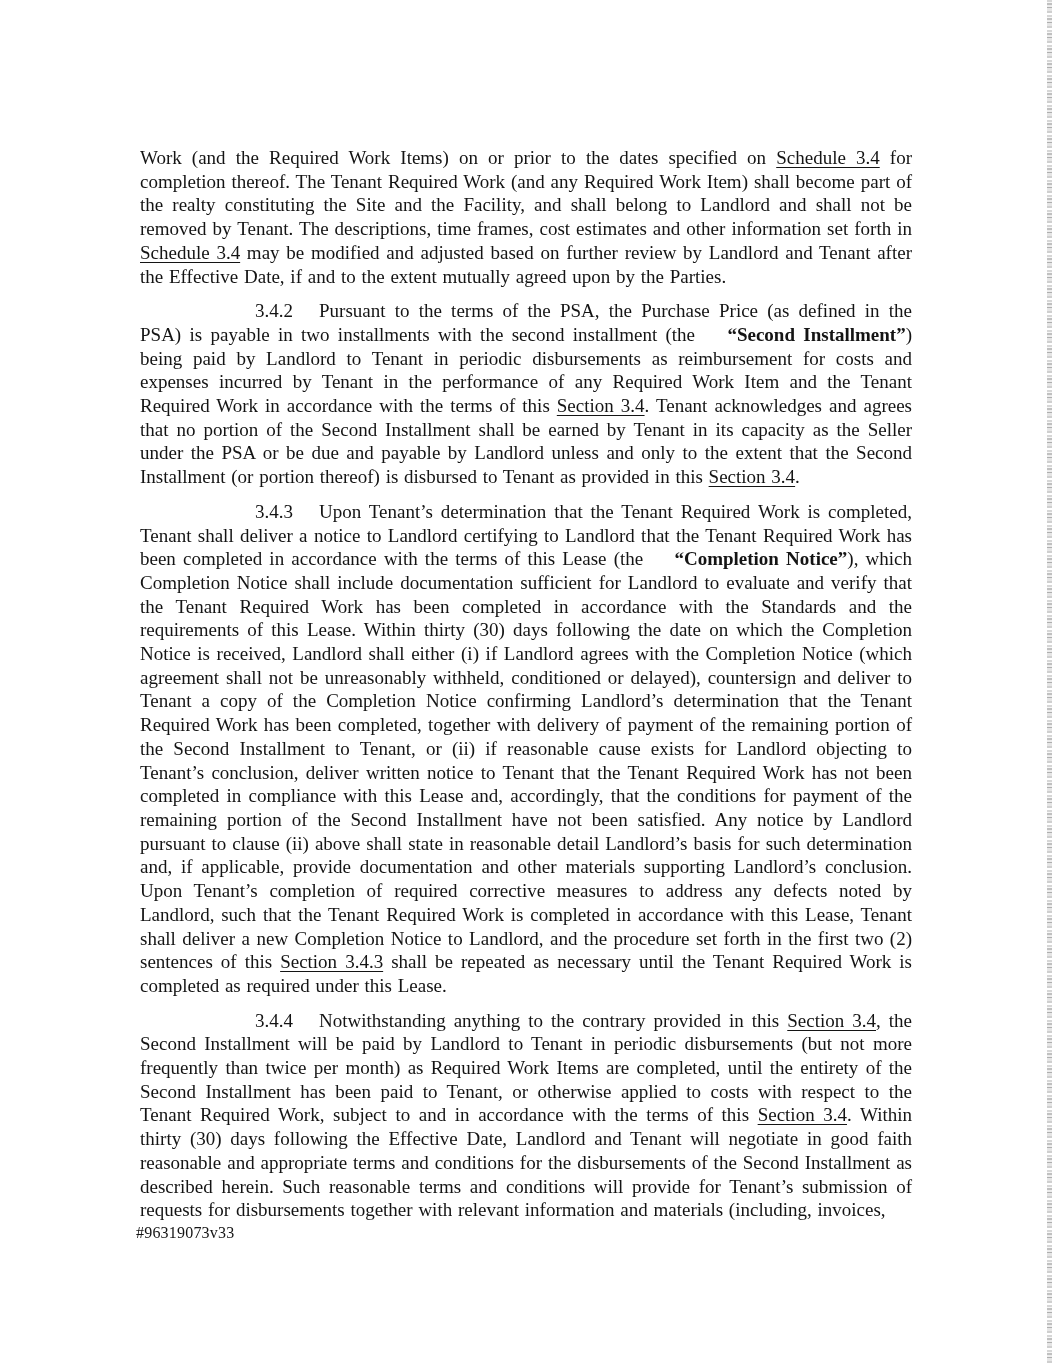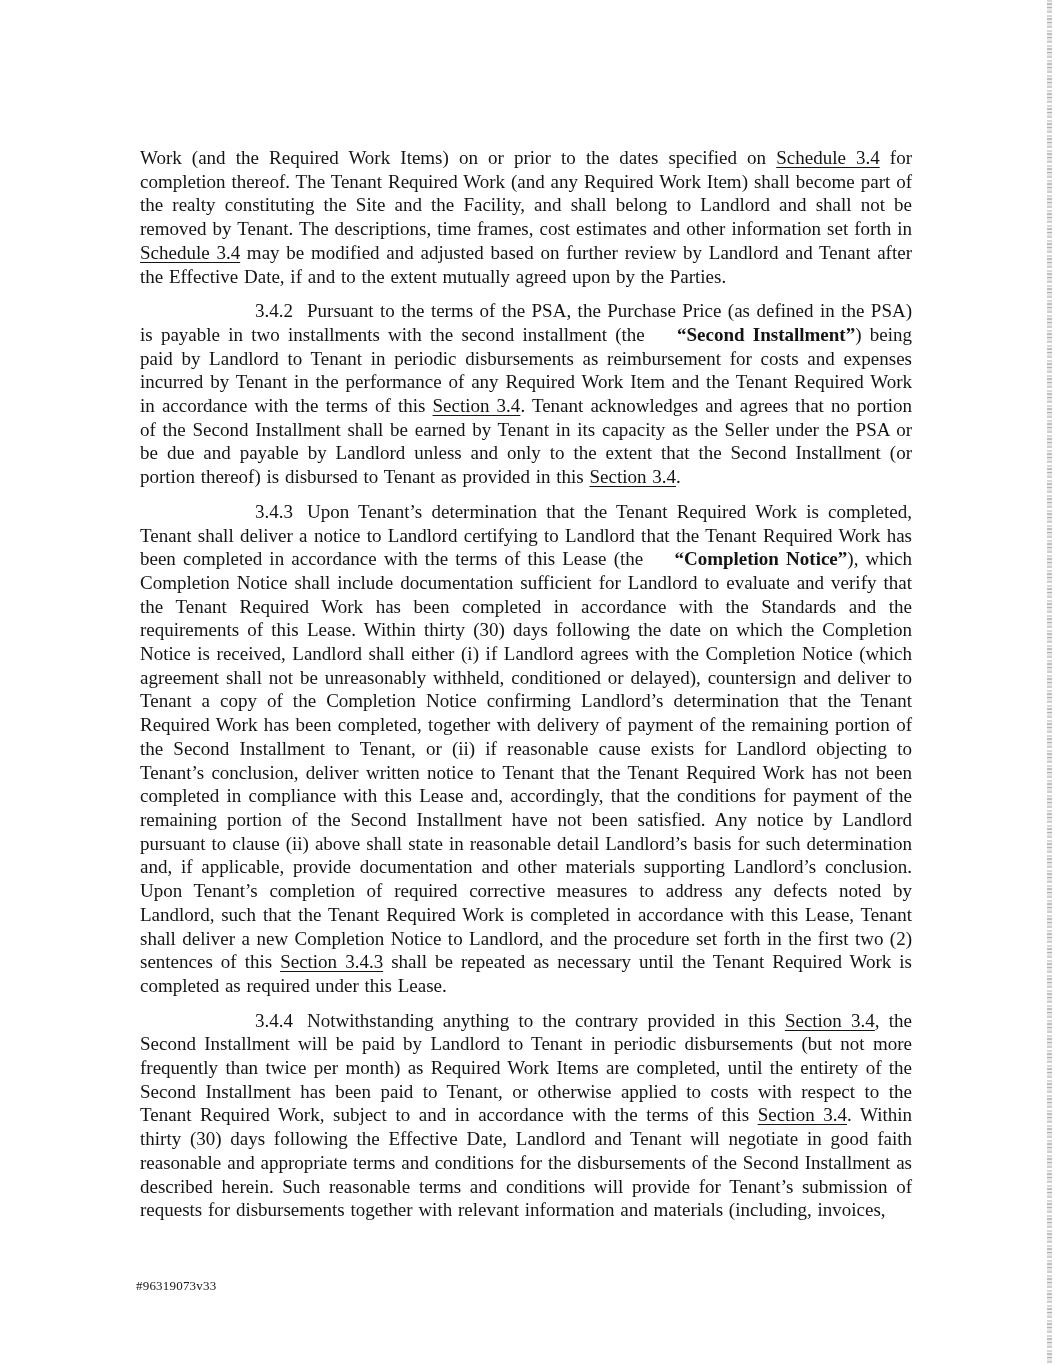--- a/index.html
+++ b/index.html
@@ -26,44 +26,44 @@
     margin: 0 0 11px 0;
     text-align: justify;
     font-size: 19px;
     line-height: 23.7px;
     word-spacing: 1px;
   }
   .para.sec {
     text-indent: 115px;
   }
   .secnum {
-    margin-right: 14px;
+    margin-right: 26px;
   }
   .bold {
     font-weight: bold;
     margin-left: 24px;
   }
   .underline {
     text-decoration: underline;
     text-underline-offset: 3px;
   }
   .footer-page-number {
     position: absolute;
     top: 1234px;
     left: 140px;
     width: 772px;
     text-align: center;
     font-size: 19px;
     letter-spacing: 1px;
   }
   .doc-ref {
     position: absolute;
-    top: 1278px;
+    top: 1224px;
     left: 136px;
-    font-size: 13px;
+    font-size: 16px;
     letter-spacing: 0.2px;
   }
   .scan-strip {
     position: absolute;
     top: 0;
     right: 3px;
     width: 5px;
     height: 100%;
     opacity: 0.75;
     background: repeating-linear-gradient(

